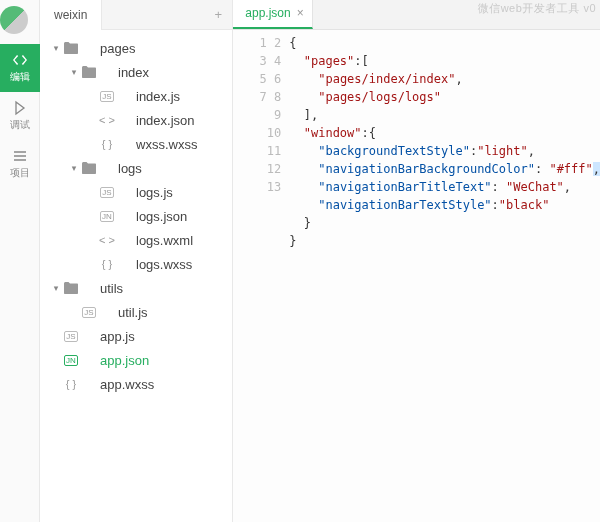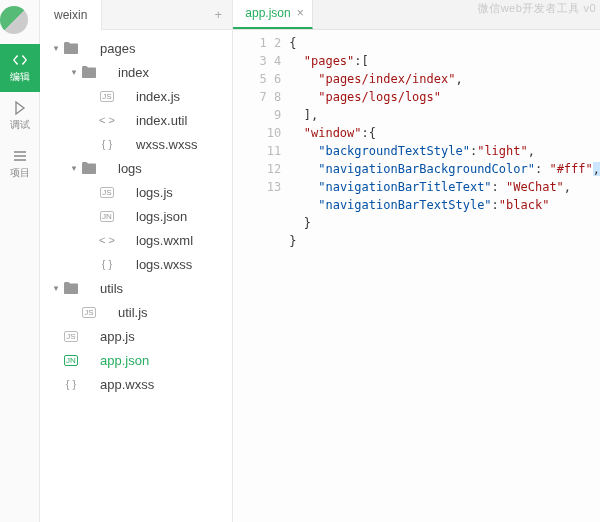--- a/index.html
+++ b/index.html
@@ -110,21 +110,21 @@
           <span class="caret"></span>
           <span class="ficon">
             <span class="ext">JS</span>
           </span>
           <span class="fname">index.js</span>
         </div>
         <div class="row">
           <span class="indent" style="width:46px"></span>
           <span class="caret"></span>
           <span class="ficon wxml-ico">&lt;&nbsp;&gt;</span>
-          <span class="fname">index.util</span>
+          <span class="fname">index.json</span>
         </div>
         <div class="row">
           <span class="indent" style="width:46px"></span>
           <span class="caret"></span>
           <span class="ficon wxss-ico">{&nbsp;}</span>
           <span class="fname">wxss.wxss</span>
         </div>
         <div class="row">
           <span class="indent" style="width:28px"></span>
           <span class="caret">▾</span>

